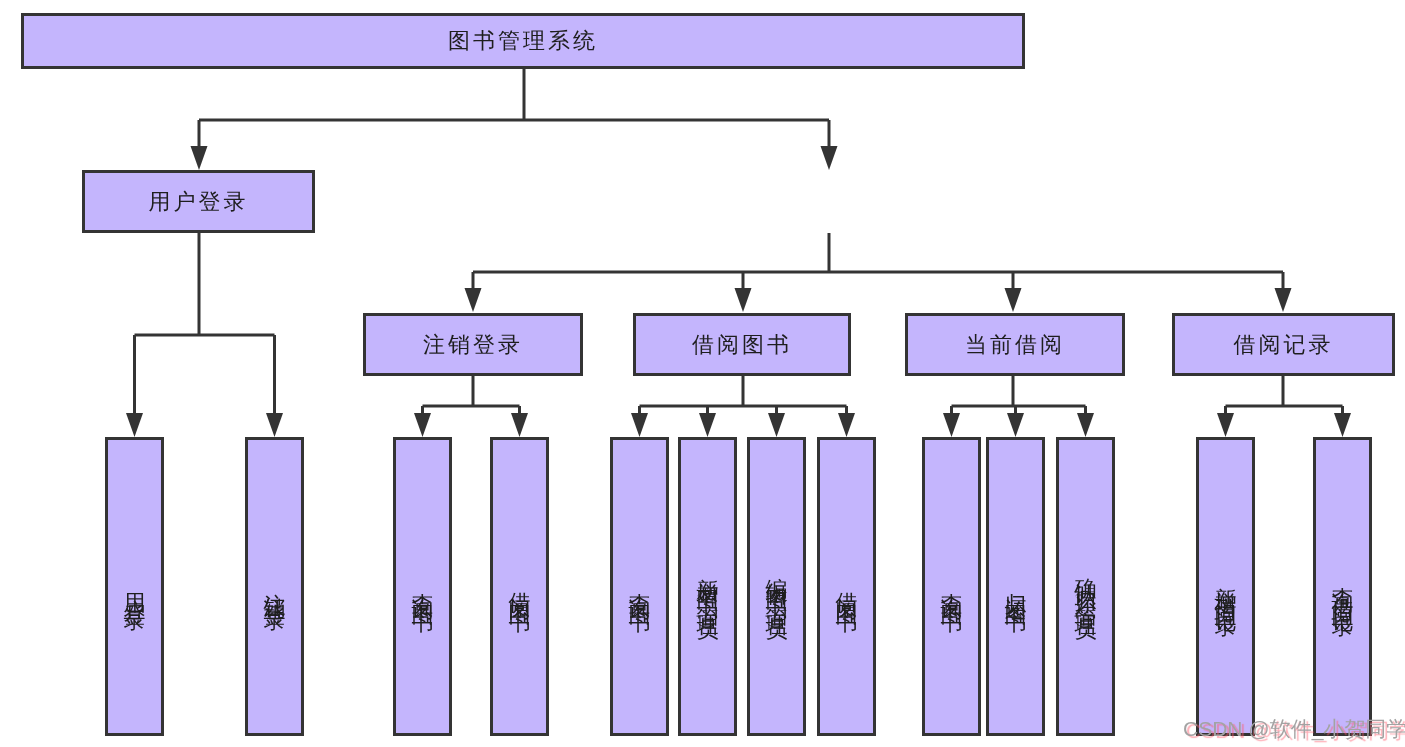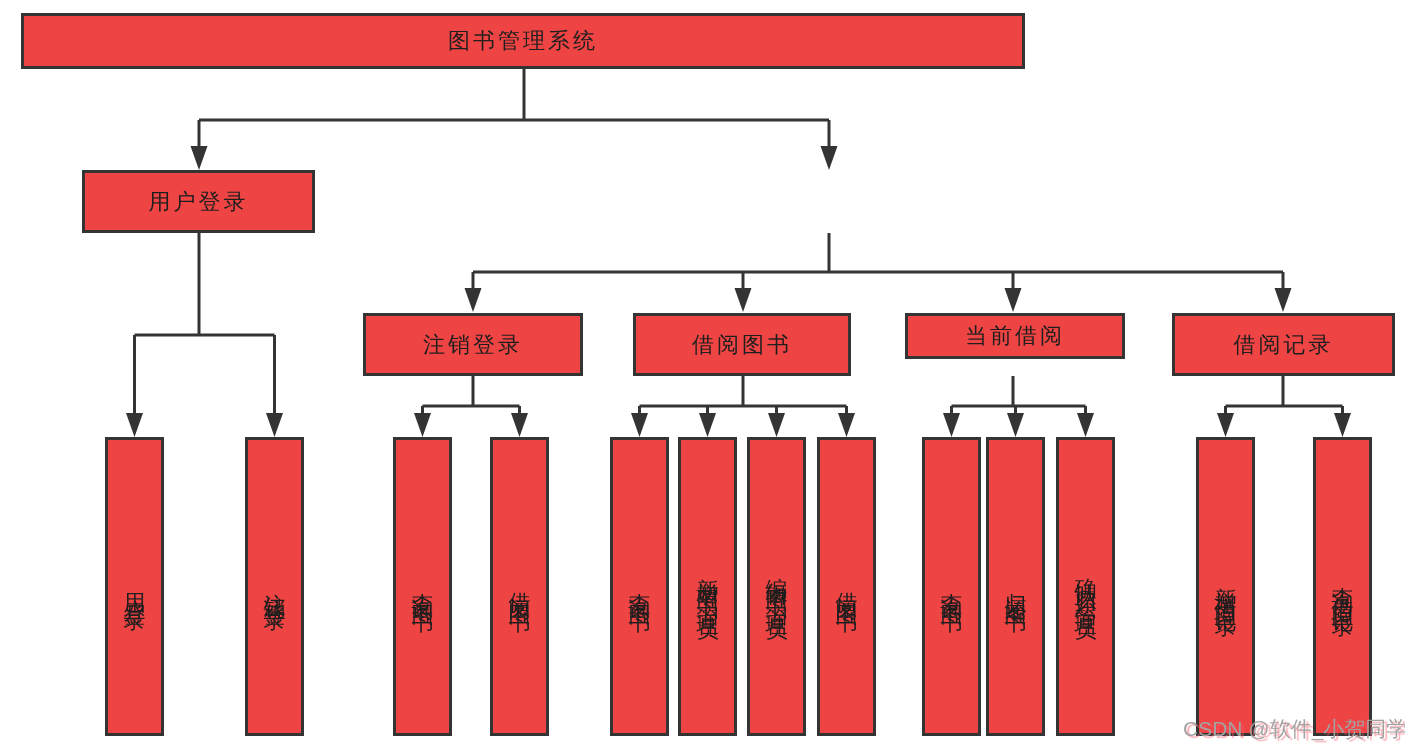--- a/index.html
+++ b/index.html
@@ -8,21 +8,21 @@
     width:1405px;height:747px;
     background:#ffffff;
     font-family:"Liberation Sans","DejaVu Sans",sans-serif;
     overflow:hidden;
   }
   #connector-svg{position:absolute;left:0;top:0;z-index:1;}
   .box{
     position:absolute;
     box-sizing:border-box;
     border:3px solid #343434;
-    background:#ef4444;
+    background:#c4b5fd;
     display:flex;
     align-items:center;
     justify-content:center;
     z-index:2;
     color:#1e1e1e;
   }
   .hbox span{
     font-size:22px;
     letter-spacing:3px;
     white-space:nowrap;
@@ -86,21 +86,21 @@
   <div class="box hbox" style="left:82px;top:170px;width:233px;height:63px">
     <span>用户登录</span>
   </div>
 
   <div class="box hbox" style="left:363px;top:313px;width:220px;height:63px">
     <span>注销登录</span>
   </div>
   <div class="box hbox" style="left:633px;top:313px;width:218px;height:63px">
     <span>借阅图书</span>
   </div>
-  <div class="box hbox" style="left:905px;top:313px;width:220px;height:46px">
+  <div class="box hbox" style="left:905px;top:313px;width:220px;height:63px">
     <span>当前借阅</span>
   </div>
   <div class="box hbox" style="left:1172px;top:313px;width:223px;height:63px">
     <span>借阅记录</span>
   </div>
 
   <div class="box leaf" style="left:105px;top:437px;width:59px;height:299px">
     <span>用户登录</span>
   </div>
   <div class="box leaf" style="left:245px;top:437px;width:59px;height:299px">

